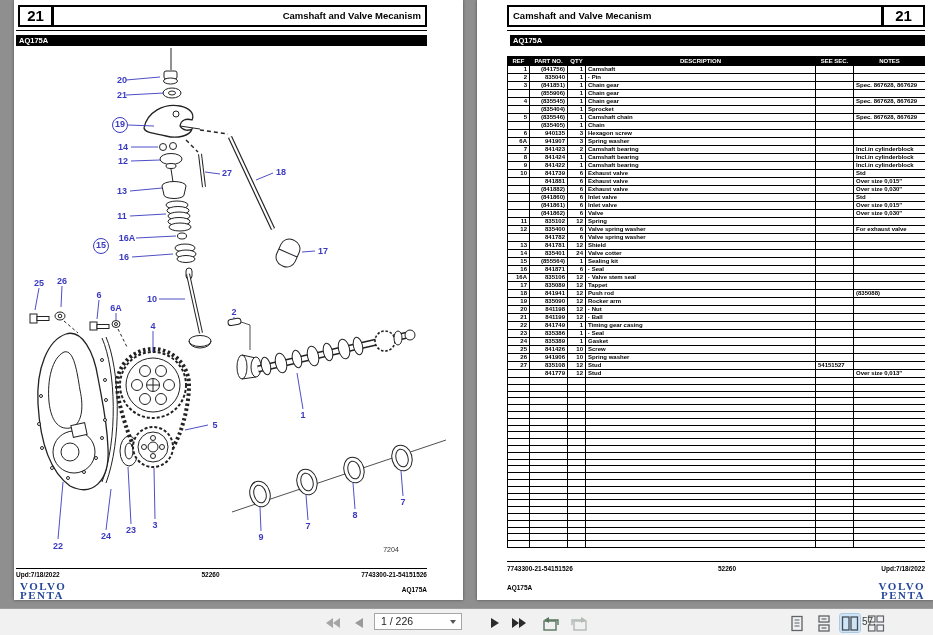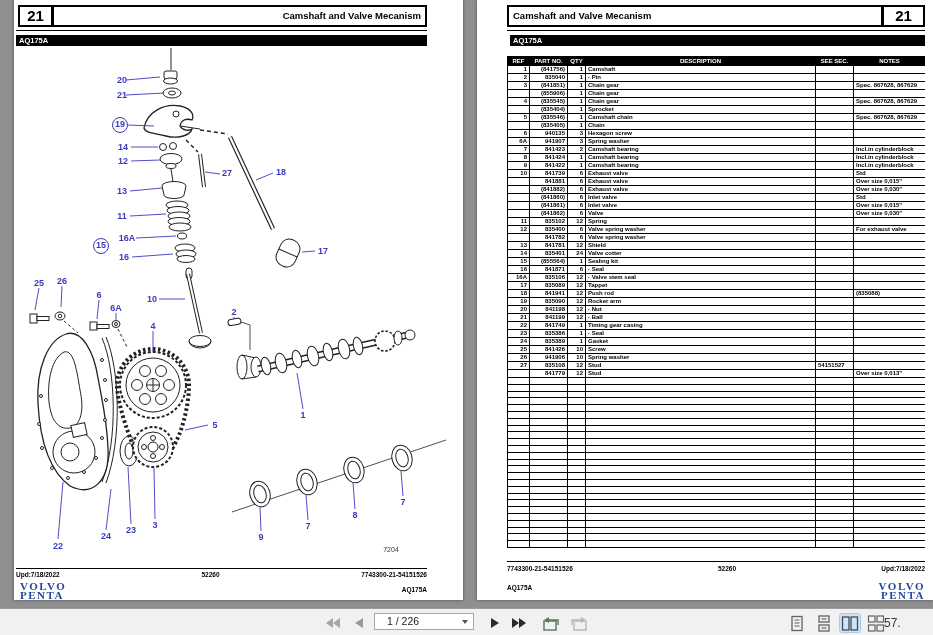--- a/index.html
+++ b/index.html
@@ -44,30 +44,30 @@
             font-weight:bold;font-size:6.5px;}
   .logo{position:absolute;color:#26489c;font-family:"Liberation Serif",serif;font-weight:bold;
         font-size:11px;line-height:9px;letter-spacing:1.5px;}
   .model-small{position:absolute;font-weight:bold;font-size:6.5px;}
 
   
   .toolbar{position:absolute;left:0;right:0;bottom:0;height:27px;background:#f1f1f1;
            border-top:1px solid #9d9d9d;box-sizing:border-box;}
   .tb-btn{position:absolute;top:7px;width:18px;height:14px;display:flex;align-items:center;
           justify-content:center;cursor:pointer;}
-  .page-box{position:absolute;left:374px;top:4px;width:100px;height:17px;background:#fff;
+  .page-box{position:absolute;left:374px;top:4px;width:88px;height:17px;background:#fff;
             border:1px solid #a6a6a6;box-sizing:border-box;font-size:10.5px;color:#222;
-            line-height:15px;padding-left:12px;}
+            line-height:15px;padding-left:6px;}
   .page-box .caret{position:absolute;right:5px;top:6px;width:0;height:0;
             border-left:3.5px solid transparent;border-right:3.5px solid transparent;
             border-top:4.5px solid #555;}
   .layout-btn{position:absolute;top:5px;width:20px;height:18px;display:flex;align-items:center;
               justify-content:center;cursor:pointer;border-radius:2px;}
   .layout-btn.selected{background:#cfe4f7;outline:1px solid #a9cbe8;}
-  .zoom-text{position:absolute;left:884px;top:7px;font-size:12px;color:#3a3a3a;white-space:nowrap;text-align:right;}
+  .zoom-text{position:absolute;left:862px;top:7px;font-size:10px;color:#3a3a3a;white-space:nowrap;text-align:right;}
 </style>
 </head>
 <body>
 
 <div class="viewer">
 
   <div class="page page-left">
     <div class="hdr-box pgnum" style="left:4px;width:35px;">21</div>
     <div class="hdr-box ptitle" style="left:38px;width:375px;text-align:right;">Camshaft and Valve Mecanism</div>
     <div class="hdr-rule" style="left:2px;width:411px;"></div>

